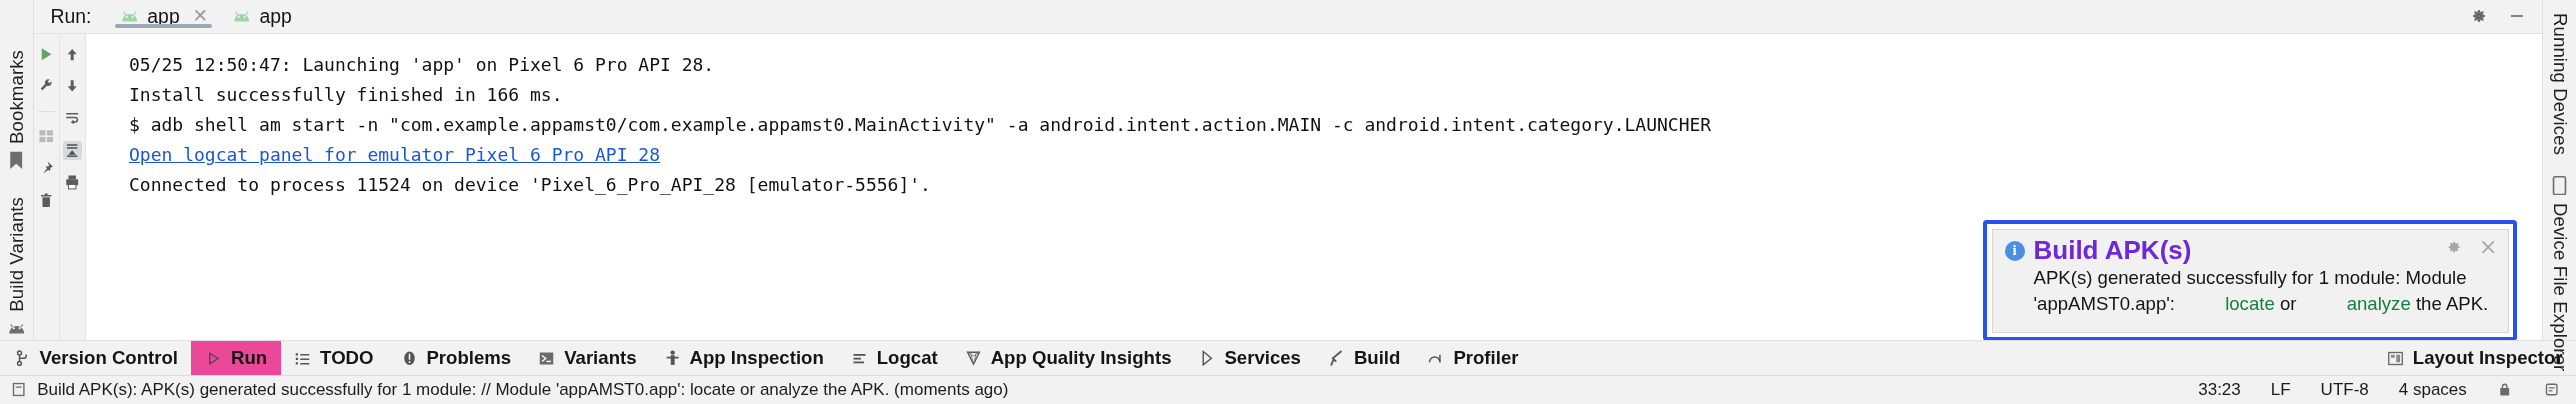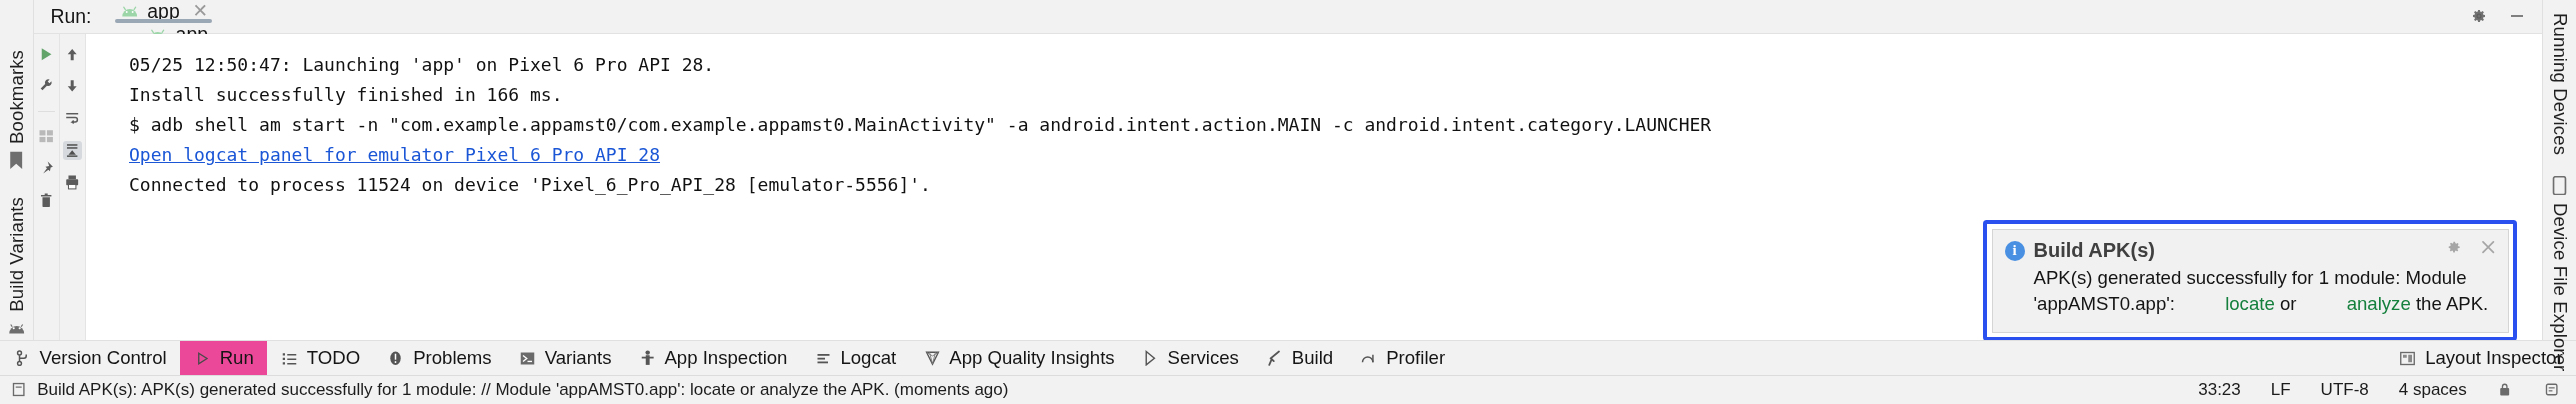--- a/index.html
+++ b/index.html
@@ -35,21 +35,21 @@
 
   
   .center{flex:1 1 auto;display:flex;flex-direction:column;min-width:0;}
 
   
   .header{
     height:33px;flex:0 0 33px;display:flex;align-items:center;
     background:#f2f2f2;border-bottom:0.7px solid #e2e2e2;position:relative;
   }
   .run-label{font-size:19.4px;padding:0 16.4px 0 16.4px;color:#151515;}
-  .tabs{display:flex;align-items:flex-end;height:33px;flex-direction:column;}
+  .tabs{display:flex;align-items:center;height:33px;}
   .tab{
     display:flex;align-items:center;gap:8.2px;padding:0 12px;
     font-size:19.4px;color:#151515;position:relative;cursor:default;
   }
   .tab .droid{width:19.4px;height:12px;}
   .tab .xclose{font-size:18.6px;color:#9a9a9a;margin-left:4.5px;line-height:1;}
   .tab.active::after{
     content:"";position:absolute;left:7.5px;right:7.5px;bottom:0;height:4.5px;
     background:#9aa7b4;border-radius:2.2px;
   }
@@ -90,30 +90,30 @@
   .popup-inner{
     background:#f1f1f1;border:0.7px solid #d5d5d5;margin:4.5px;
     padding:9.7px 12px 15px 12px;position:relative;
   }
   .popup-title-row{display:flex;align-items:flex-start;gap:9px;}
   .info-icon{
     width:20px;height:20px;border-radius:50%;background:#4a90e2;color:#fff;
     font-size:15px;font-weight:bold;display:flex;align-items:center;justify-content:center;
     flex:0 0 20px;margin-top:1.5px;font-family:"Liberation Serif",serif;
   }
-  .popup-title{font-size:20px;font-weight:bold;color:#404040;line-height:22.4px;}
+  .popup-title{font-size:26px;font-weight:bold;color:#6d28d9;line-height:22.4px;}
   .popup-actions{position:absolute;right:10.4px;top:9px;display:flex;gap:16.4px;align-items:center;}
   .popup-actions .pa{width:18px;height:18px;color:#a6a6a6;display:flex;align-items:center;justify-content:center;}
   .popup-body{font-size:18.6px;line-height:26px;color:#141414;padding-left:29px;padding-top:3px;}
   .popup-body a{color:#15803d;text-decoration:none;margin-left:45px;}
 
   
   .bottombar{
     height:34px;flex:0 0 34px;display:flex;align-items:stretch;
-    background:#f2f2f2;border-top:0.7px solid #e0e0e0;
+    background:#f2f2f2;border-top:0.7px solid #e0e0e0;font-weight:bold;
   }
   .btab{
     display:flex;align-items:center;gap:8.2px;padding:0 13.4px;font-size:18.6px;color:#151515;cursor:default;
   }
   .btab.active{background:#ec4899;}
   .btab .bi{width:18px;height:18px;display:flex;align-items:center;justify-content:center;color:#555;}
   .bottombar .spacer{flex:1 1 auto;}
 
   
   .statusbar{

